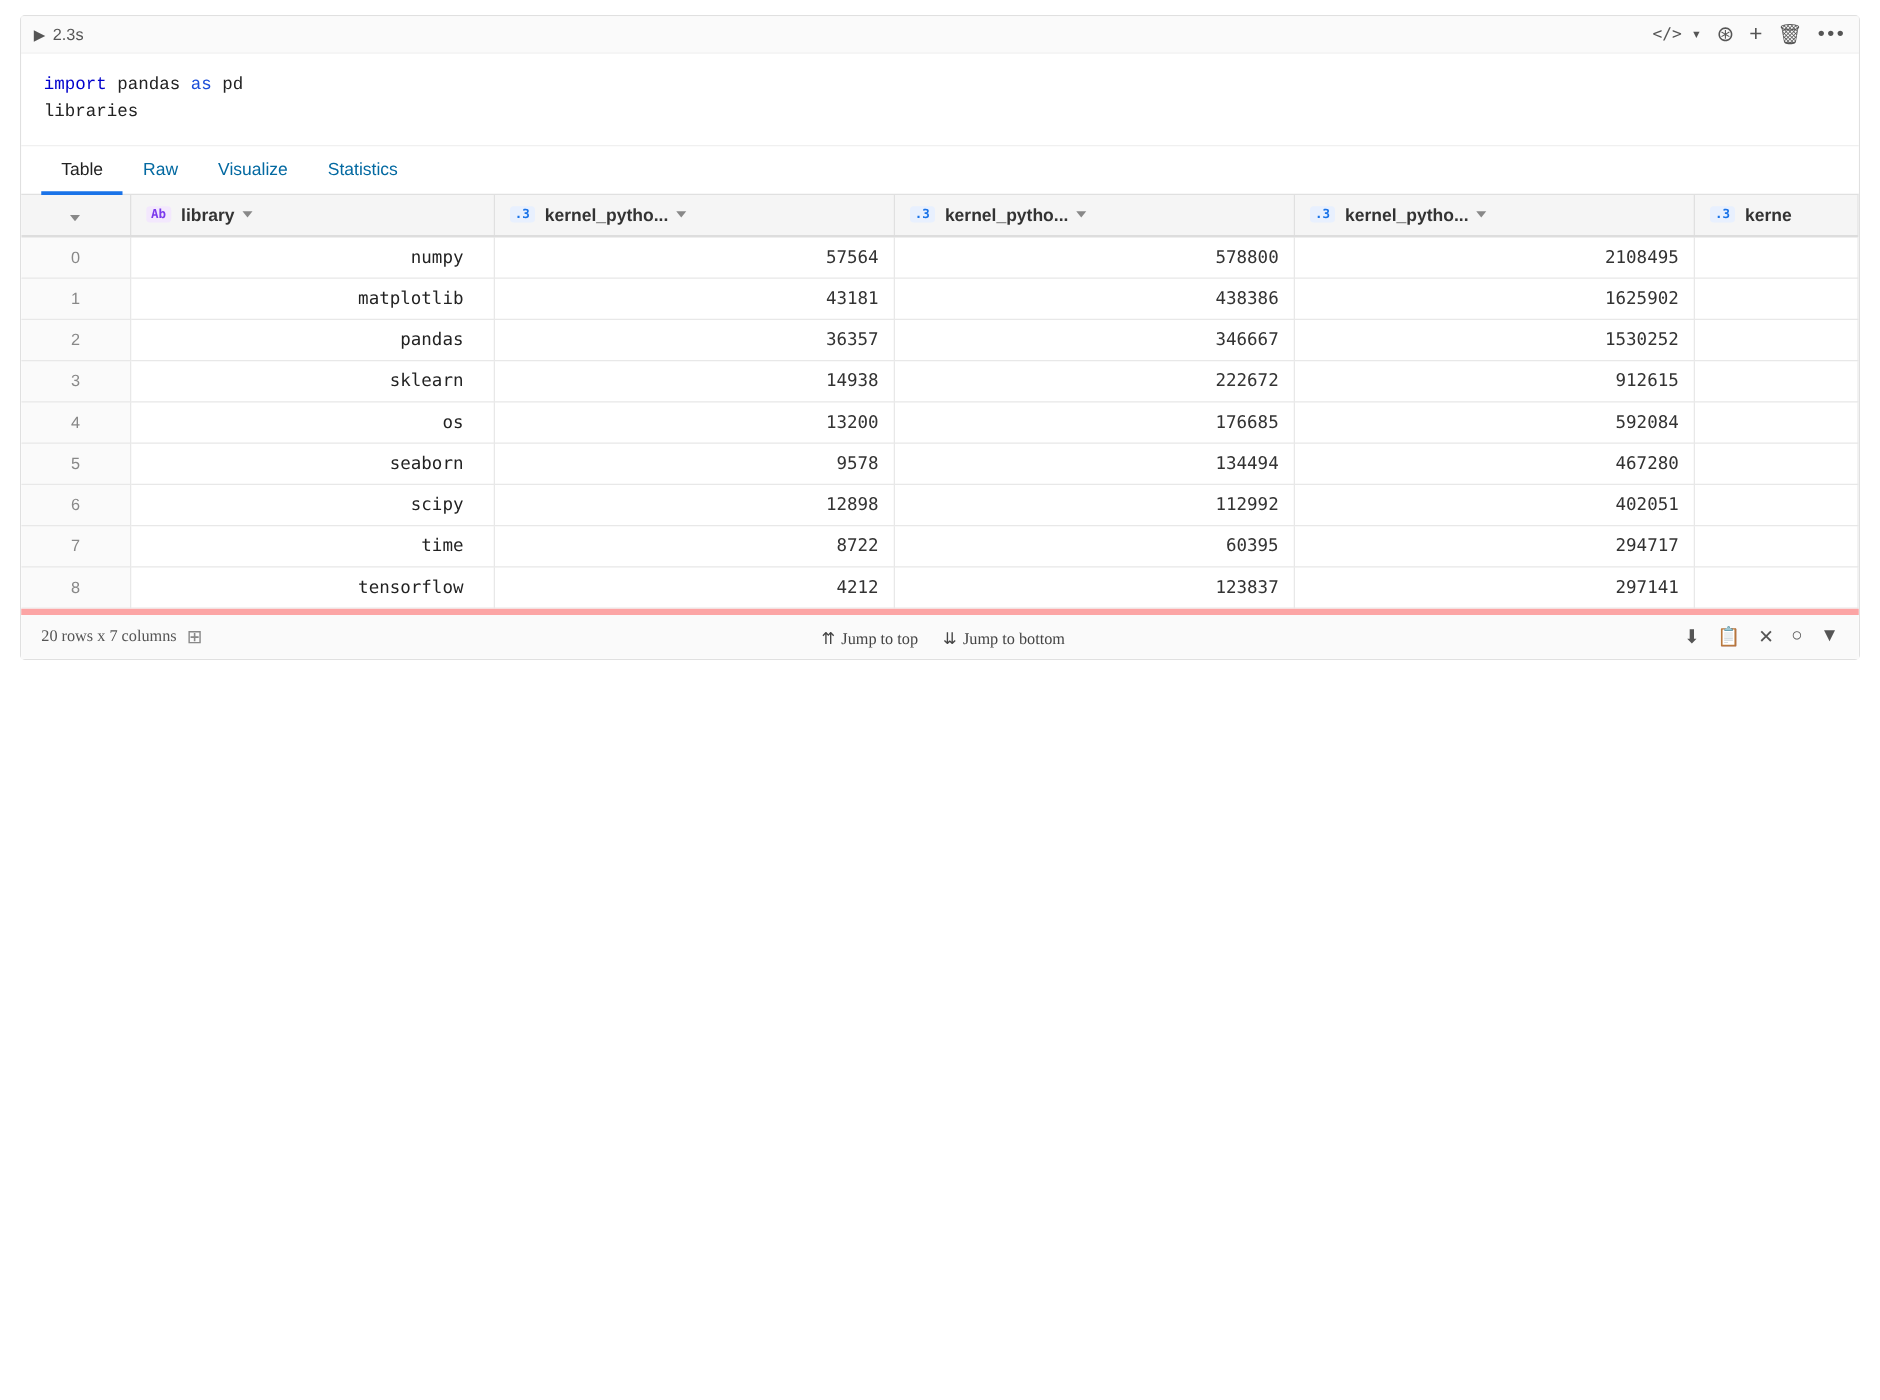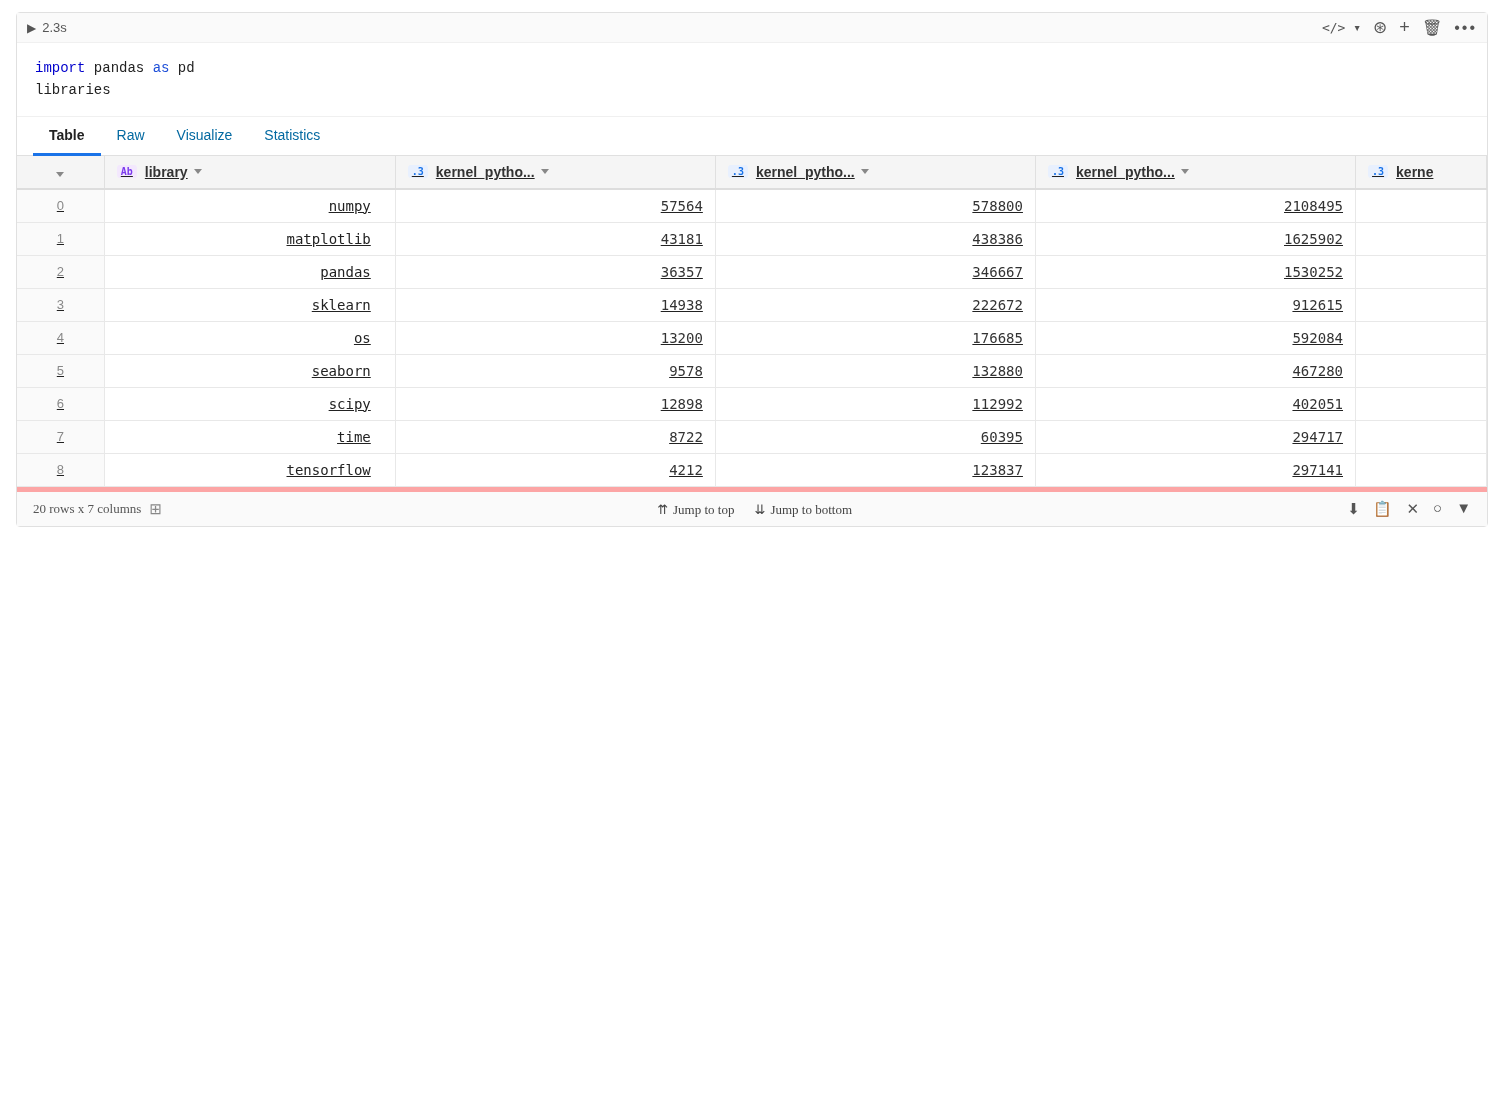--- a/index.html
+++ b/index.html
@@ -68,34 +68,33 @@
       cursor: pointer;
       font-size: 14px;
       color: #0369a1;
       border-bottom: 3px solid transparent;
       margin-bottom: -1px;
       user-select: none;
     }
     .tab.active {
       color: #222;
       border-bottom: 3px solid #1a73e8;
-      font-weight: 700;
+      font-weight: 400;
     }
     
     .table-container {
       overflow-x: auto;
       overflow-y: auto;
       max-height: 580px;
     }
     table {
       width: 100%;
       border-collapse: collapse;
       font-size: 14px;
       table-layout: fixed;
-      text-decoration: underline;
     }
     thead tr {
       background: #f5f5f5;
       border-bottom: 2px solid #ddd;
     }
     th {
       padding: 8px 12px;
       text-align: left;
       font-weight: 600;
       border-right: 1px solid #e0e0e0;
@@ -339,21 +338,21 @@
               <td class="library-cell">os</td>
               <td class="num-cell">13200</td>
               <td class="num-cell">176685</td>
               <td class="num-cell">592084</td>
               <td class="num-cell"></td>
             </tr>
             <tr>
               <td class="index-cell">5</td>
               <td class="library-cell">seaborn</td>
               <td class="num-cell">9578</td>
-              <td class="num-cell">132880</td>
+              <td class="num-cell">134494</td>
               <td class="num-cell">467280</td>
               <td class="num-cell"></td>
             </tr>
             <tr>
               <td class="index-cell">6</td>
               <td class="library-cell">scipy</td>
               <td class="num-cell">12898</td>
               <td class="num-cell">112992</td>
               <td class="num-cell">402051</td>
               <td class="num-cell"></td>

